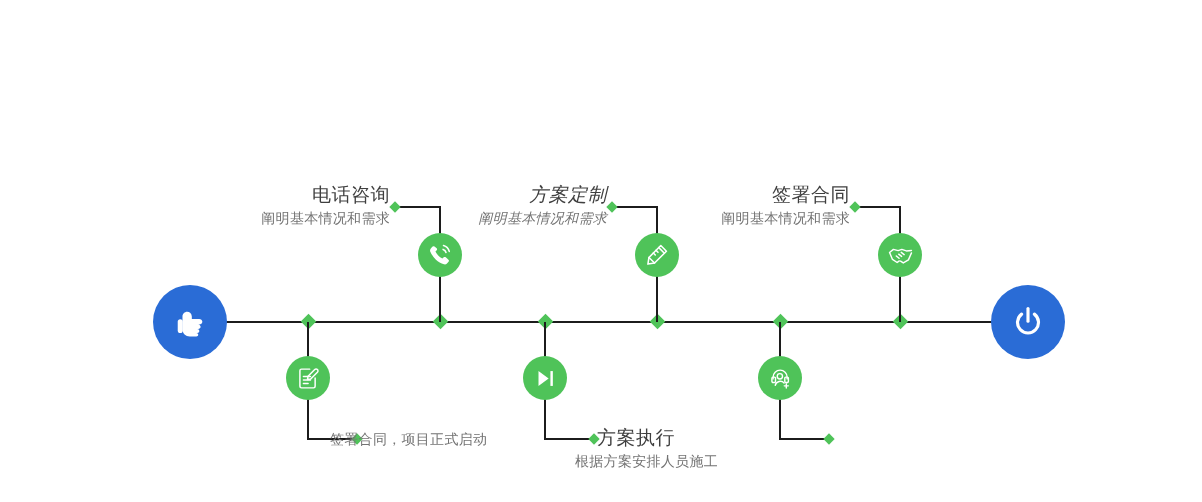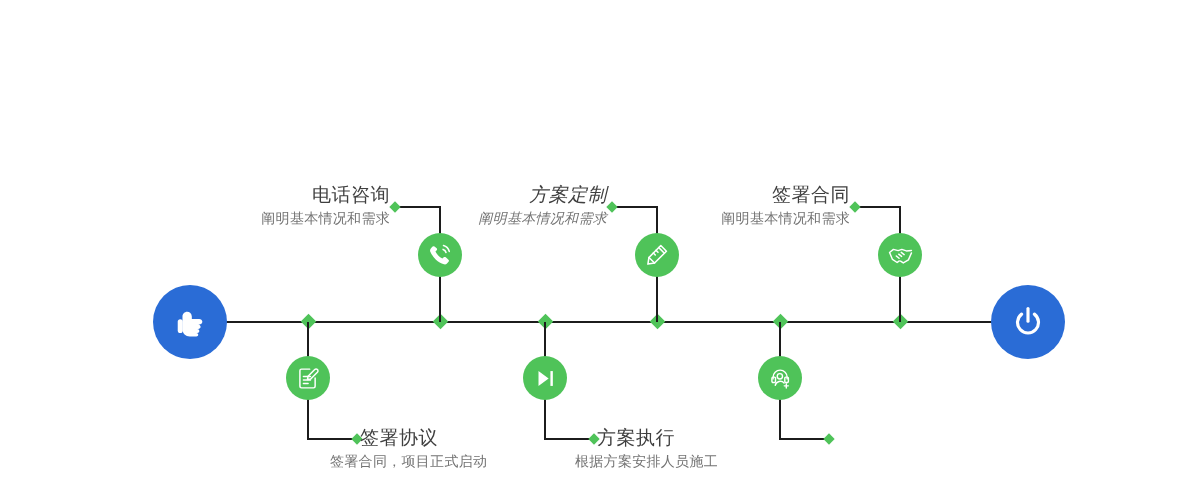--- a/index.html
+++ b/index.html
@@ -206,21 +206,20 @@
             <path d="M27.4 4.6a2.4 2.4 0 0 0-3.4 0l-8.6 8.6-.8 4.2 4.2-.8 8.6-8.6a2.4 2.4 0 0 0 0-3.4z"></path>
           </g>
         </svg>
       </span>
     </div>
     <div class="elbow" style="left:307px;top:288px;width:50px;height:2px;">
       <div class="h" style="top:0;width:50px;"></div>
       <div class="dot" style="left:46px;top:-3px;"></div>
     </div>
     <div class="label left-al" style="left:360px;top:277px;width:260px;">
-      <div class="lt">签署协议</div>
       <div class="ld" style="margin-left:-30px;">签署合同，项目正式启动</div>
     </div>
 
     <div class="stem" style="left:544px;top:172px;height:118px;"></div>
     <div class="stepicon" style="left:523px;top:206px;">
       <span>
         <svg width="25" height="25" viewBox="0 0 32 32">
           <path fill="#ffffff" d="M7 6.5l13 9.5-13 9.5z"></path>
           <rect x="22.3" y="6.5" width="3.1" height="19" fill="#ffffff"></rect>
         </svg>

